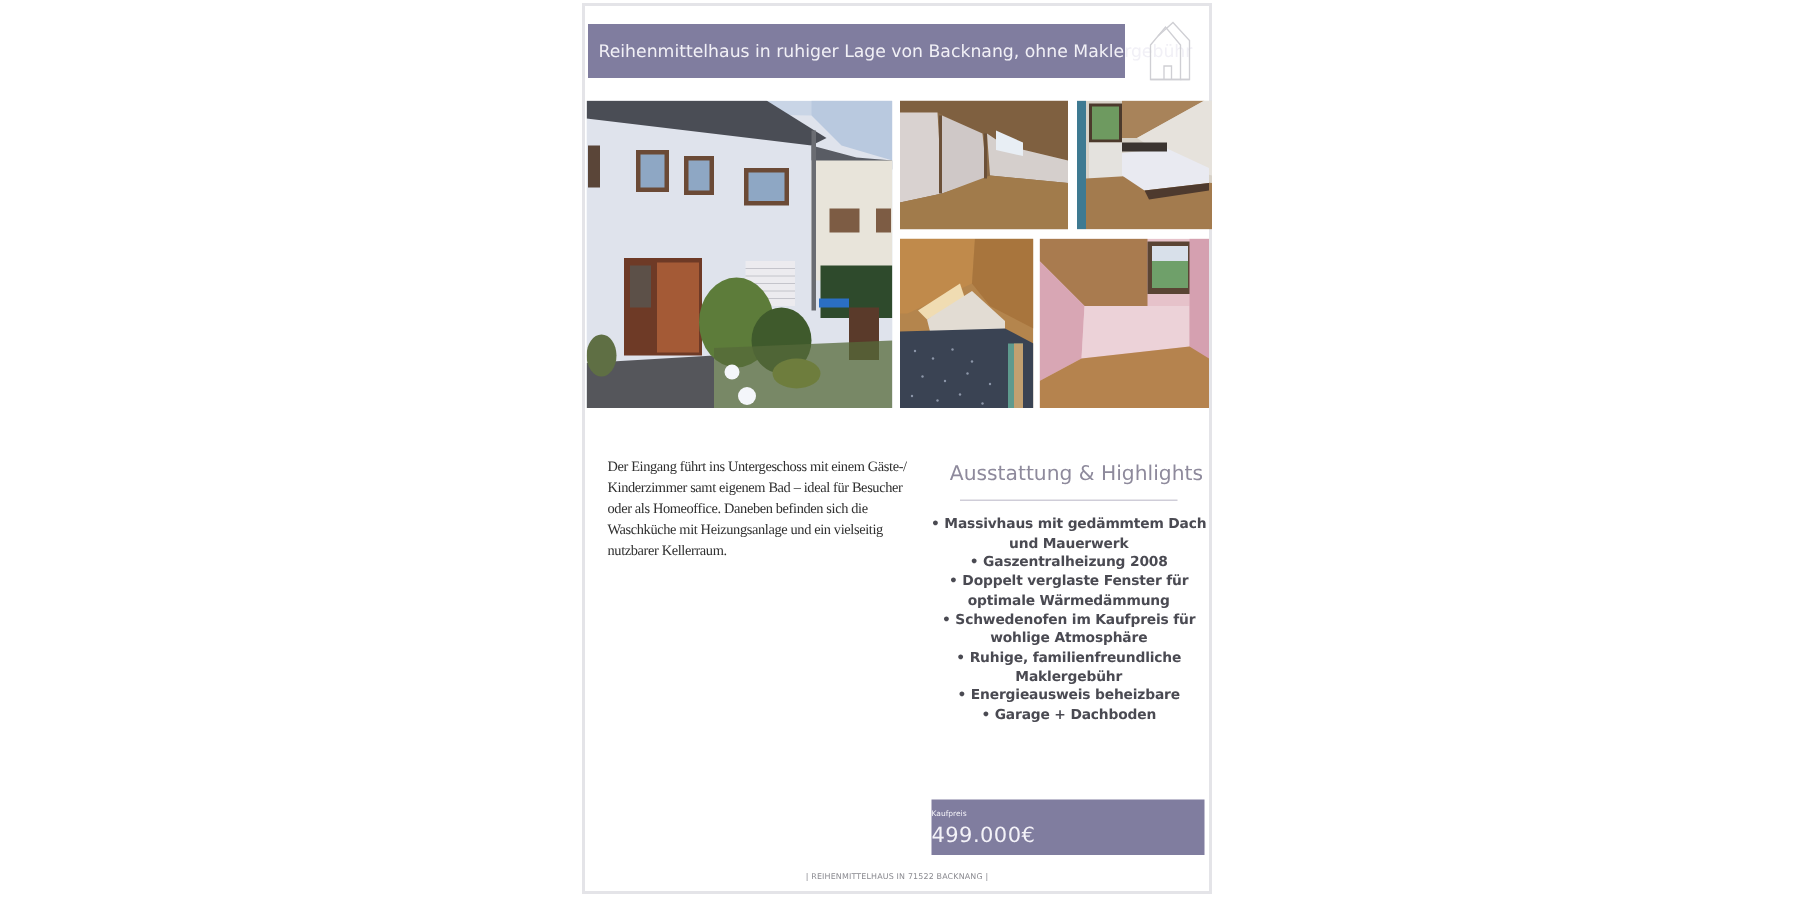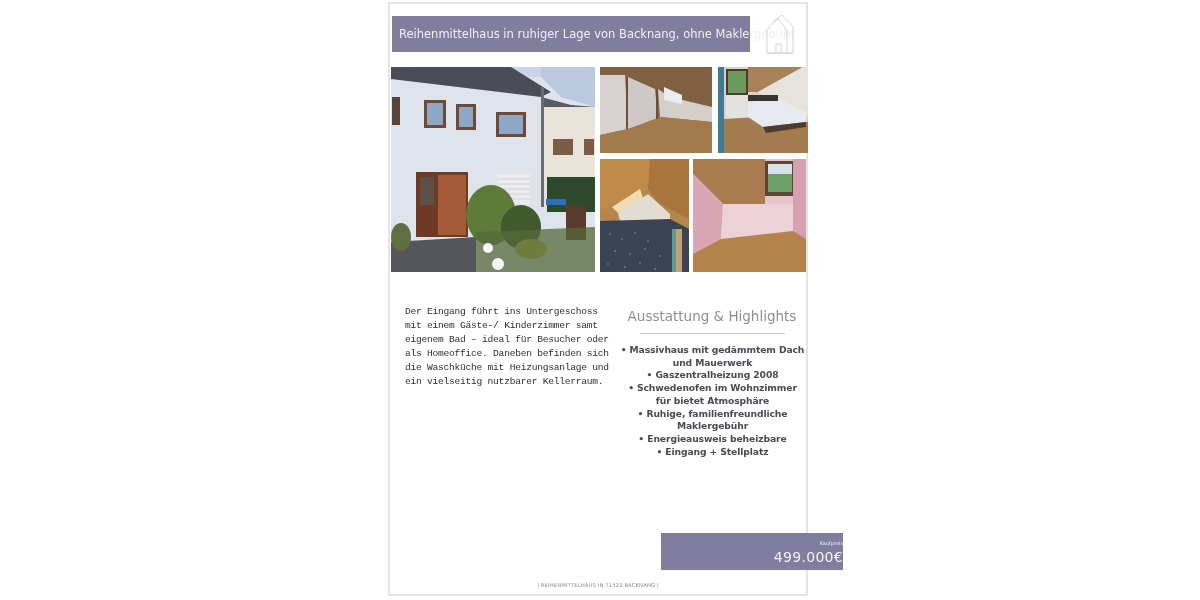--- a/index.html
+++ b/index.html
@@ -15,37 +15,37 @@
       position: absolute; left: 2px; top: 12px; width: 358px; height: 36px;
       background: #807d9f; color: #f1f0f6;
       font-size: 11.5px; line-height: 36px; padding-left: 7px; box-sizing: border-box;
       white-space: nowrap;
     }
     .logo { position: absolute; left: 374px; top: 9px; width: 32px; height: 42px; }
     .photo { position: absolute; overflow: hidden; }
     .photo svg { display: block; width: 100%; height: 100%; }
     .desc {
       position: absolute; left: 15px; top: 301px; width: 205px;
-      font-family: Liberation Mono, monospace; font-size: 9.6px; line-height: 14.1px; color: #2f2f2f;
+      font-family: Liberation Serif, serif; font-size: 9.6px; line-height: 14.1px; color: #2f2f2f;
       letter-spacing: -0.25px;
     }
     .desc p { margin: 0 0 14px 0; }
     .highlights-title {
-      position: absolute; left: 232px; top: 304px; width: 180px; text-align: center;
+      position: absolute; left: 232px; top: 304px; width: 180px; text-align: right;
       font-size: 13.5px; color: #8e8a9c;
     }
     .hl-divider { position: absolute; left: 250px; top: 329px; width: 145px; height: 1px; background: #cfcdd8; }
     .hl-list {
       position: absolute; left: 230px; top: 340px; width: 185px; text-align: center;
       font-size: 9.2px; line-height: 12.7px; color: #4a4a52; letter-spacing: -0.1px;
     }
     .hl-list div { margin: 0; font-weight: bold; }
     .price-box {
       position: absolute; left: 231px; top: 529px; width: 182px; height: 37px;
-      background: #807d9f; color: #f3f2f8; text-align: right; box-sizing: border-box; margin-left: 40px;
+      background: #807d9f; color: #f3f2f8; text-align: left; box-sizing: border-box;
     }
     .price-label { font-size: 5px; margin-top: 7px; line-height: 7px; }
     .price-value { font-size: 14px; line-height: 16px; margin-top: 2px; letter-spacing: 0.3px; }
     .footer {
       position: absolute; left: 0; top: 578px; width: 416px; text-align: center;
       font-size: 5.3px; color: #8a8a90; letter-spacing: 0.1px;
     }
   </style>
 </head>
 <body>
@@ -182,24 +182,25 @@
   <div class="desc">
     <p>Der Eingang führt ins Untergeschoss mit einem Gäste-/ Kinderzimmer samt eigenem Bad – ideal für Besucher oder als Homeoffice. Daneben befinden sich die Waschküche mit Heizungsanlage und ein vielseitig nutzbarer Kellerraum.</p>
   </div>
 
   <div class="highlights-title">Ausstattung &amp; Highlights</div>
   <div class="hl-divider"></div>
 
   <div class="hl-list">
     <div>• Massivhaus mit gedämmtem Dach und Mauerwerk</div>
     <div>• Gaszentralheizung 2008</div>
-    <div>• Schwedenofen im Wohnzimmer für bietet Atmosphäre</div>
+    <div>• Doppelt verglaste Fenster für optimale Wärmedämmung</div>
+    <div>• Schwedenofen im Kaufpreis für wohlige Atmosphäre</div>
     <div>• Ruhige, familienfreundliche Maklergebühr</div>
     <div>•  Energieausweis beheizbare</div>
-    <div>• Eingang + Stellplatz</div>
+    <div>• Garage + Dachboden</div>
   </div>
 
   <div class="price-box">
     <div class="price-label">Kaufpreis</div>
     <div class="price-value">499.000€</div>
   </div>
 
   <div class="footer">| REIHENMITTELHAUS IN 71522 BACKNANG |</div>
 </div>
 

